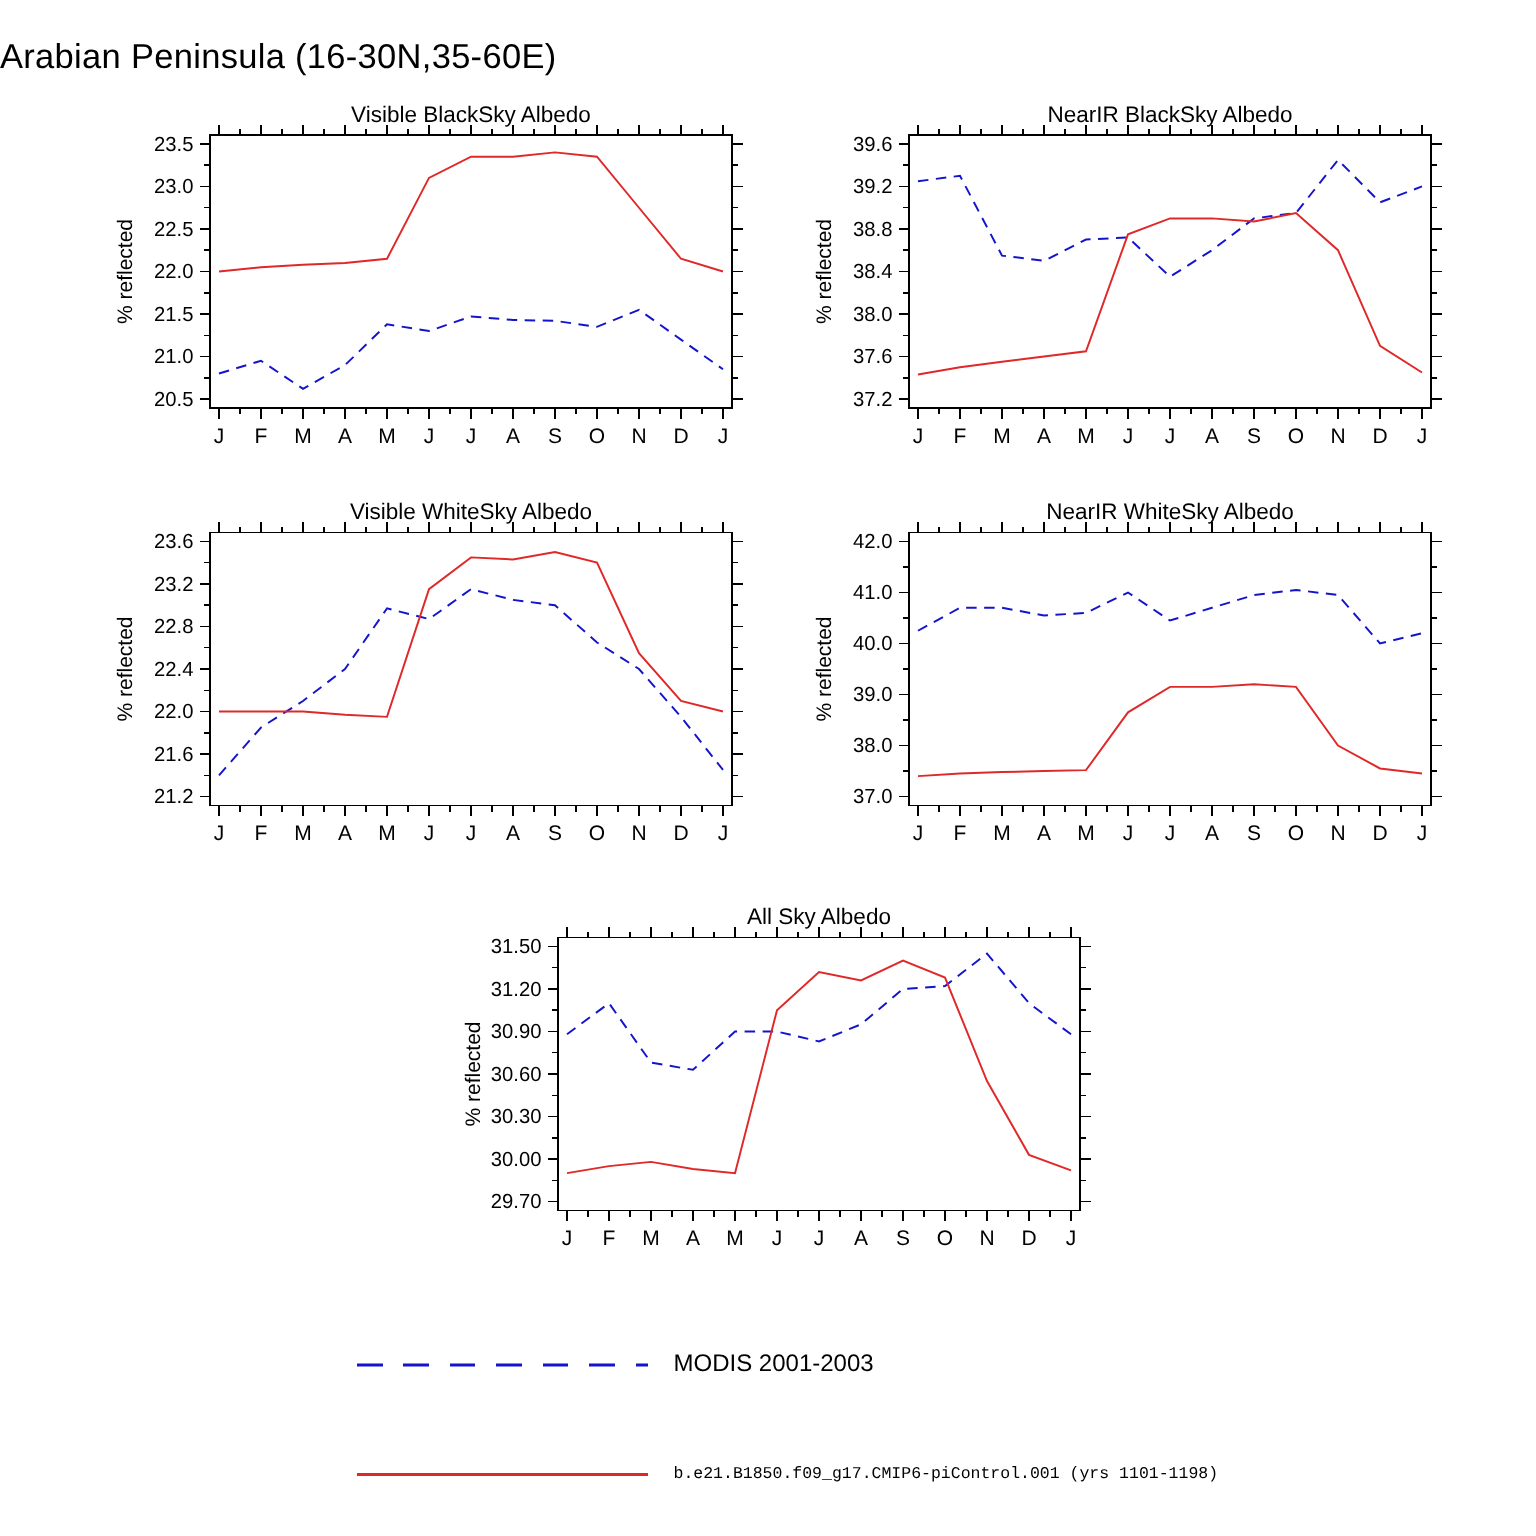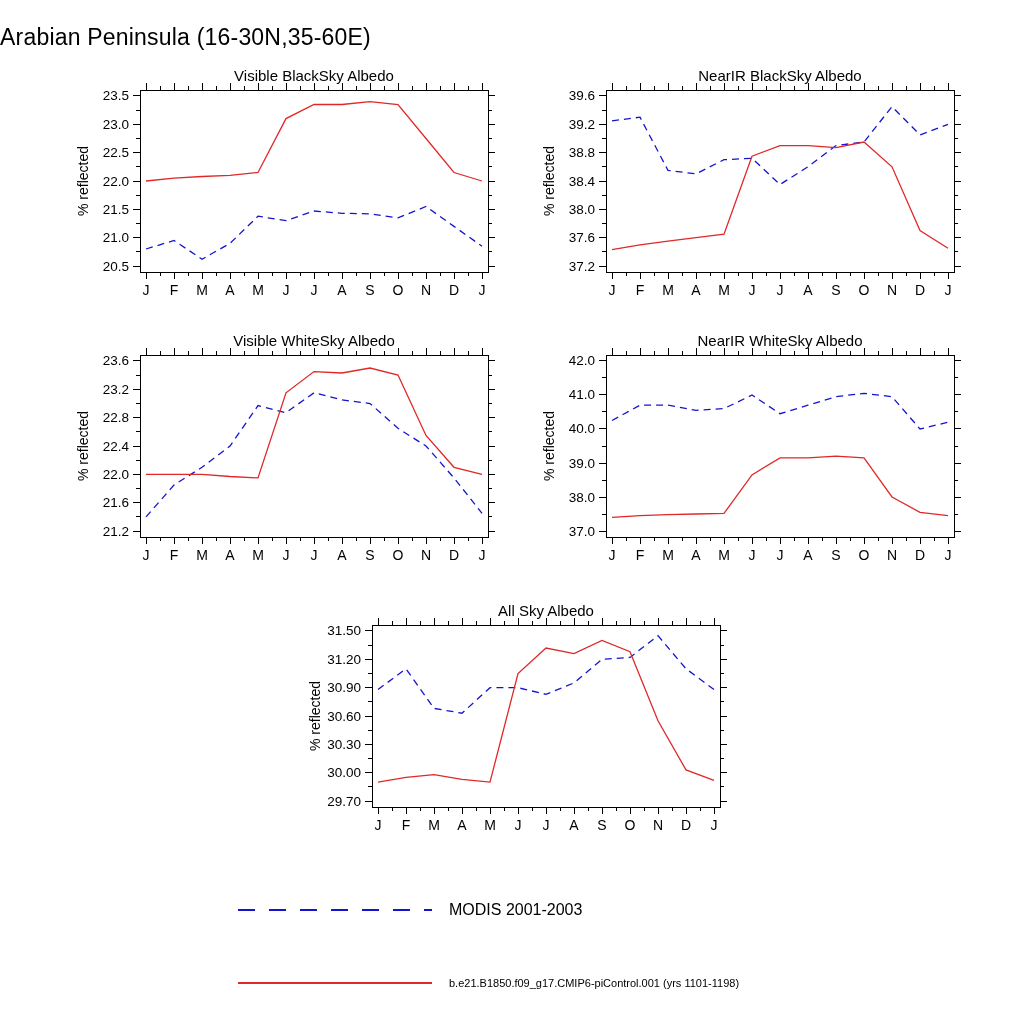--- a/index.html
+++ b/index.html
@@ -8,21 +8,21 @@
   .main-title{position:absolute;top:24px;left:0;width:1024px;text-align:left;
         font-size:23px;font-weight:normal;margin:0;letter-spacing:0.2px;}
   #fig-svg{position:absolute;top:0;left:0;}
   svg text{font-family:"Liberation Sans","DejaVu Sans",sans-serif;}
   .legend-row{position:absolute;left:238px;display:flex;align-items:center;}
   .legend-row-1{top:901px;}
   .legend-row-2{top:977px;}
   .legend-line{display:inline-block;width:194px;height:2px;}
   .legend-line.solid{height:1.5px;}
   .legend-label{margin-left:17px;font-size:16px;white-space:nowrap;}
-  .legend-label.small{font-size:11px;}
+  .legend-label.small{font-size:11px;font-family:Liberation Mono, monospace;}
 </style>
 </head>
 <body>
 
 <div class="page">
   <h1 class="main-title">Arabian Peninsula (16-30N,35-60E)</h1>
 
   <svg id="fig-svg" width="1024" height="1024" viewBox="0 0 1024 1024">
       <g>
         <rect x="140" y="90" width="348" height="182" fill="none" stroke="#000" stroke-width="1" shape-rendering="crispEdges"></rect>

